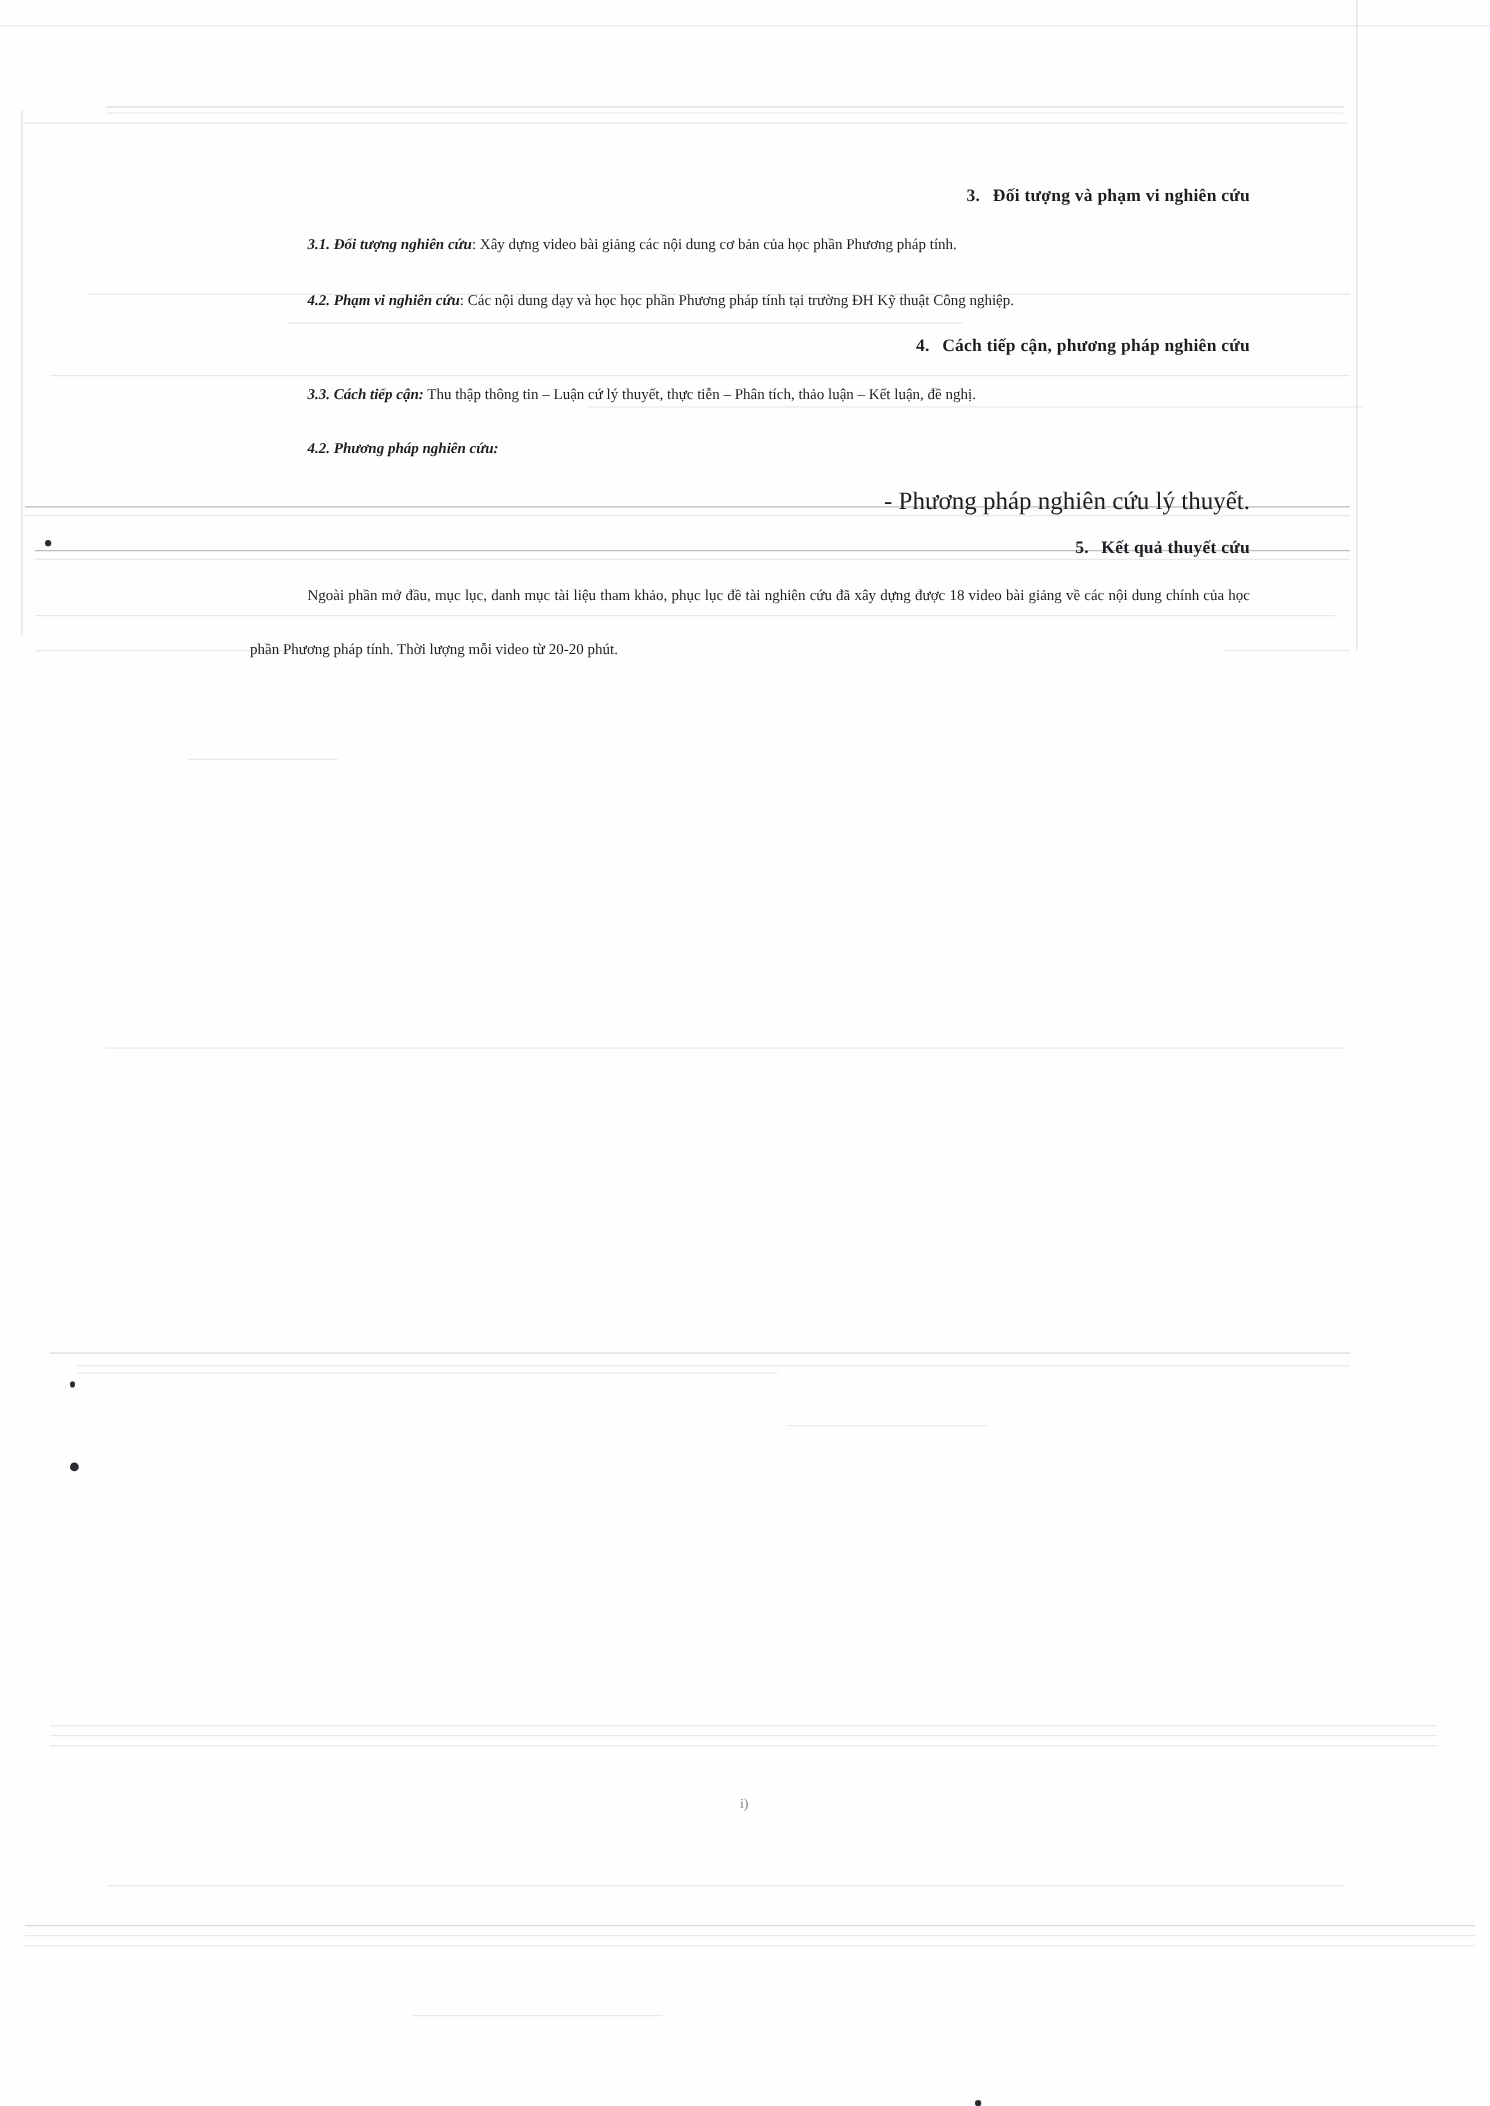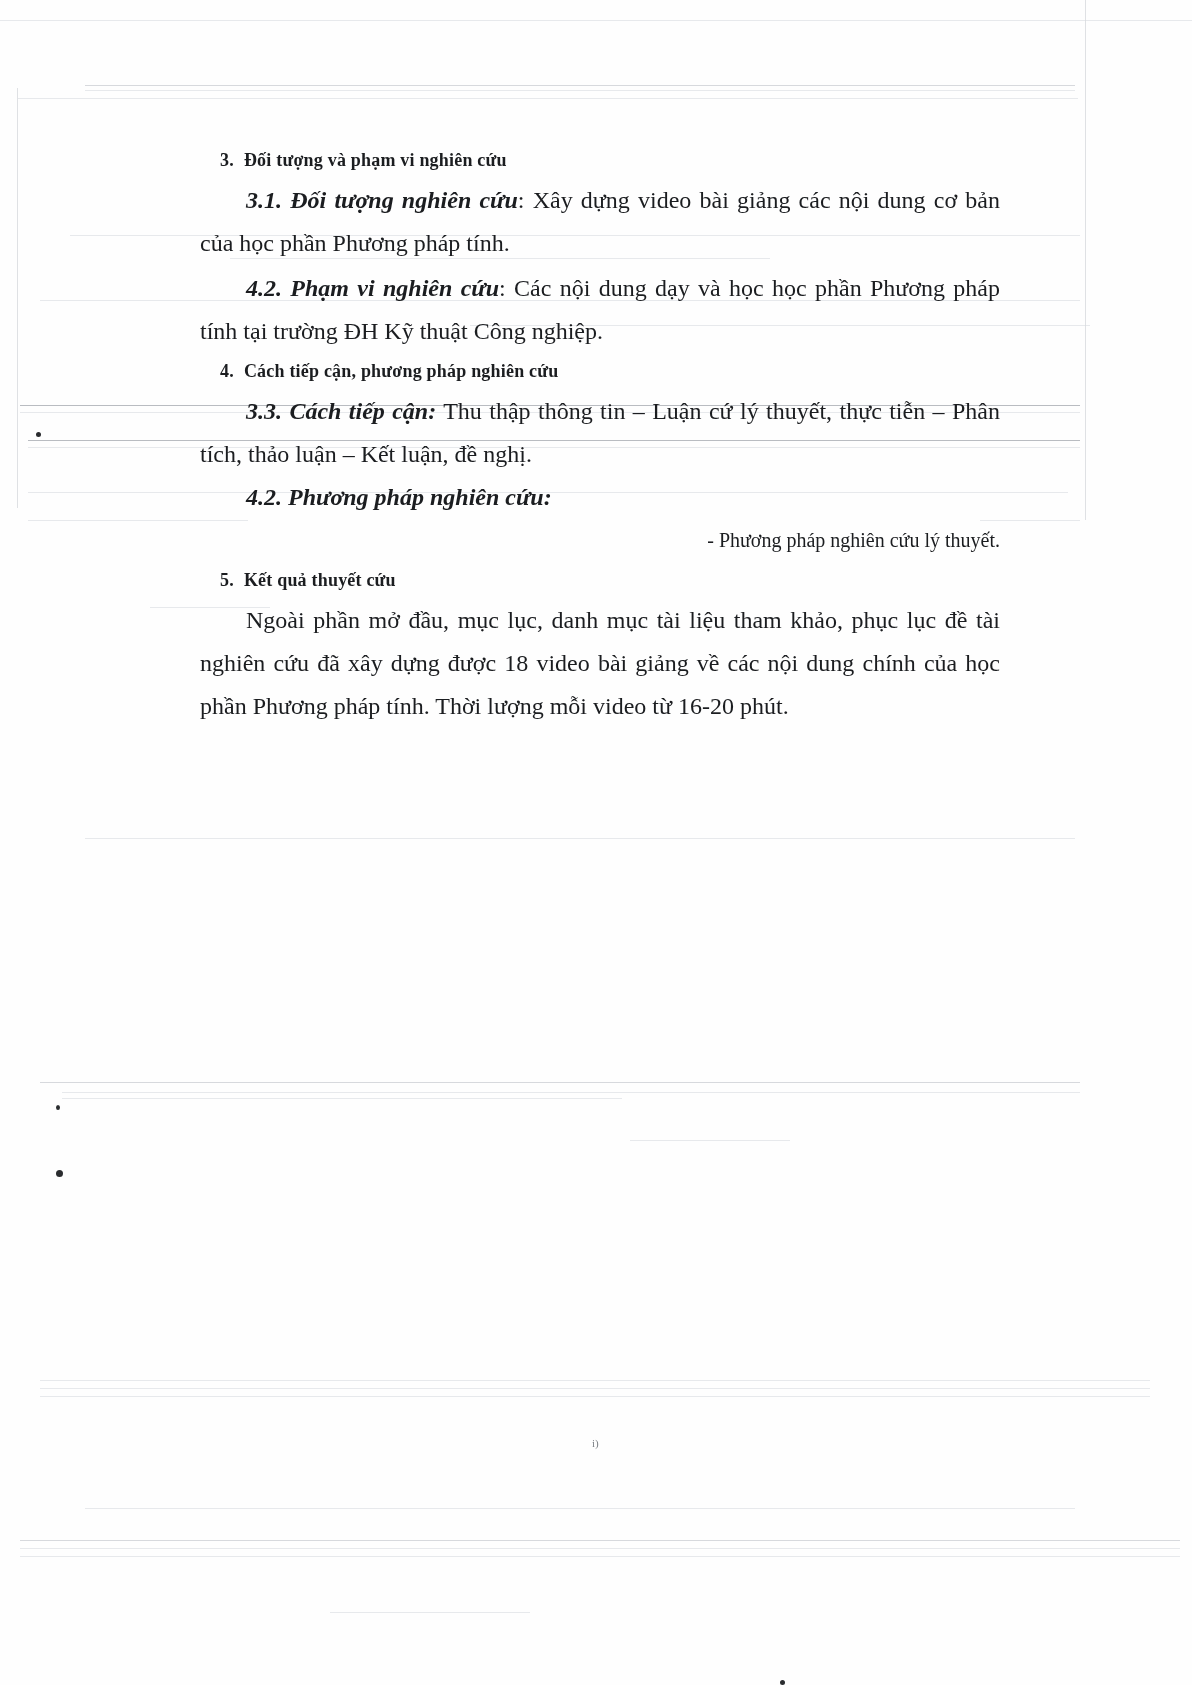--- a/index.html
+++ b/index.html
@@ -49,30 +49,31 @@
   
   .content {
     position: absolute;
     left: 200px;
     top: 150px;
     width: 800px;
   }
 
   .heading {
     font-weight: bold;
-    font-size: 18px;
+    font-size: 14px;
     letter-spacing: .2px;
     margin: 0 0 8px 0;
     padding-left: 46px;
     text-indent: -26px;
+    text-align: right;
   }
   .heading .num { margin-right: 10px; }
 
   p.body {
-    font-size: 24px;
+    font-size: 12px;
     line-height: 43px;
     margin: 0;
     text-align: justify;
     text-justify: inter-word;
   }
 
   .indent { text-indent: 46px; }
 
   .lead {
     font-weight: bold;
@@ -180,19 +181,19 @@
     </p>
 
     <p class="dash-item">- Phương pháp nghiên cứu lý thuyết.</p>
 
     <div class="gap-md"></div>
 
     <div class="heading">
       <span class="num">5.</span><span>Kết quả thuyết cứu</span>
     </div>
 
-    <p class="body indent">Ngoài phần mở đầu, mục lục, danh mục tài liệu tham khảo, phục lục đề tài nghiên cứu đã xây dựng được 18 video bài giảng về các nội dung chính của học phần Phương pháp tính. Thời lượng mỗi video từ 16-20 phút.</p>
+    <p class="body indent">Ngoài phần mở đầu, mục lục, danh mục tài liệu tham khảo, phục lục đề tài nghiên cứu đã xây dựng được 18 video bài giảng về các nội dung chính của học phần Phương pháp tính. Thời lượng mỗi video từ 20-20 phút.</p>
 
   </div>
 
   <div class="footer-mark">i)</div>
 
 </div>
 
 </body></html>

